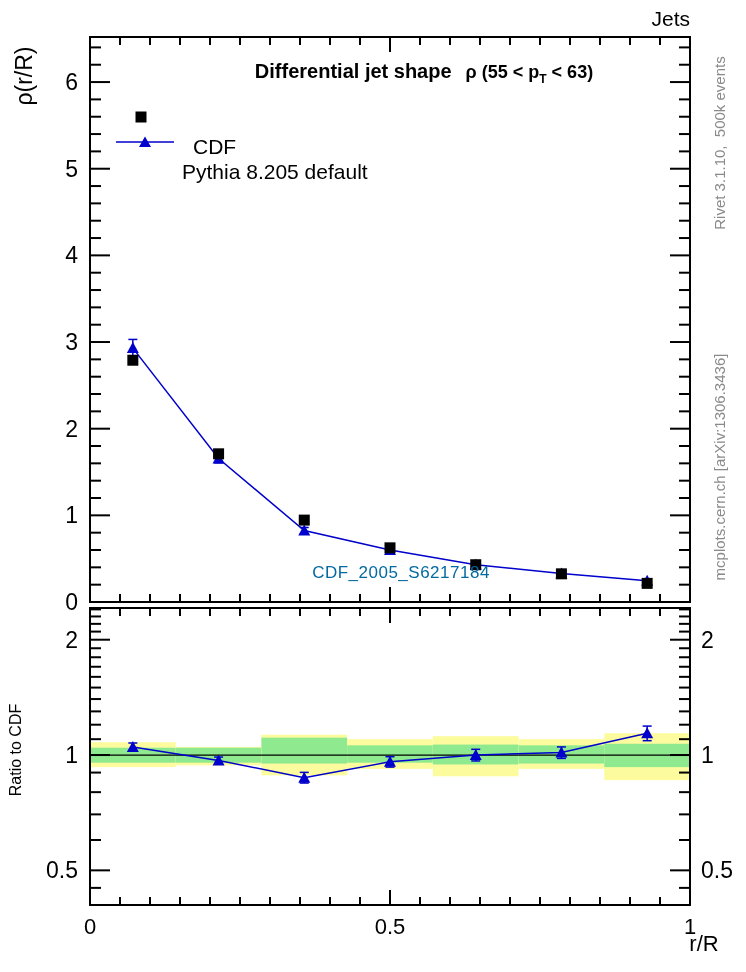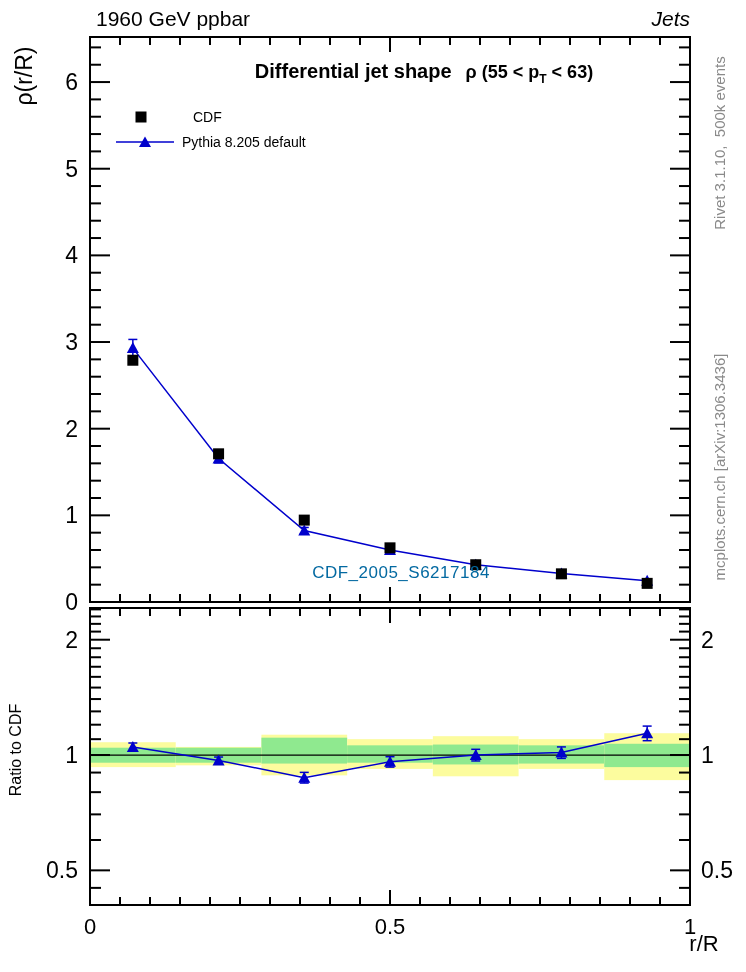--- a/index.html
+++ b/index.html
@@ -10,21 +10,21 @@
   .abs { position:absolute; white-space:nowrap; }
   .rot { position:absolute; white-space:pre; transform:translate(-50%,-50%) rotate(-90deg); }
   .hdr { font-size:21px; }
   .ylab-main { font-size:23px; }
   .ylab-ratio { font-size:16px; }
   .sidenote { font-size:15px; }
   .xlab { font-size:22px; }
   .title-wrap { font-size:20px;font-weight:bold; }
   .title-rho { font-size:18px; margin-left:14px; }
   .title-sub { font-size:12px; position:relative; bottom:-5px; }
-  .legend-text { font-size:14px; }
+  .legend-text { font-size:21px;margin-top:30px; }
   .watermark { font-size:17px; letter-spacing:0.5px; }
   svg text { font-family:"Liberation Sans", sans-serif; fill:#000; }
 </style>
 </head>
 <body>
 
 <div class="canvas">
 
   <svg width="746" height="972" viewBox="0 0 746 972" style="position:absolute;left:0;top:0;">
       <g>
@@ -333,22 +333,21 @@
         <rect x="135.5" y="111.5" width="11" height="11" fill="#000000"></rect>
         <line x1="116" y1="142" x2="174" y2="142" stroke="#0000cc" stroke-width="1.5"></line>
         <polygon points="145,136.5 139,147 151,147" fill="#0000cc"></polygon>
       </g>
       <g>
         <rect x="90" y="37" width="600" height="565" fill="none" stroke="#000000" stroke-width="2"></rect>
         <rect x="90" y="608" width="600" height="297" fill="none" stroke="#000000" stroke-width="2"></rect>
       </g>
     </svg>
 
-  <div class="abs hdr" style="left:96px; top:7px;">1960 GeV ppbar</div>
-  <div class="abs hdr" style="right:56px; top:7px;font-style:italic;">Jets</div>
+  <div class="abs hdr" style="right:56px; top:7px;">Jets</div>
 
   <div class="rot ylab-main" style="left:24px; top:76px;">ρ(r/R)</div>
 
   <div class="abs title-wrap" style="left:424px; top:71px; transform:translate(-50%,-50%);"><span>Differential jet shape</span><span class="title-rho"><span>ρ (55 &lt; p</span><span class="title-sub">T</span><span> &lt; 63)</span></span></div>
 
   <div class="abs legend-text" style="left:193px; top:117px; transform:translateY(-50%);">CDF</div>
   <div class="abs legend-text" style="left:182px; top:142px; transform:translateY(-50%);">Pythia 8.205 default</div>
 
   <div class="abs watermark" style="left:401px; top:573px; transform:translate(-50%,-50%); color:#0369a1;">CDF_2005_S6217184</div>
 

